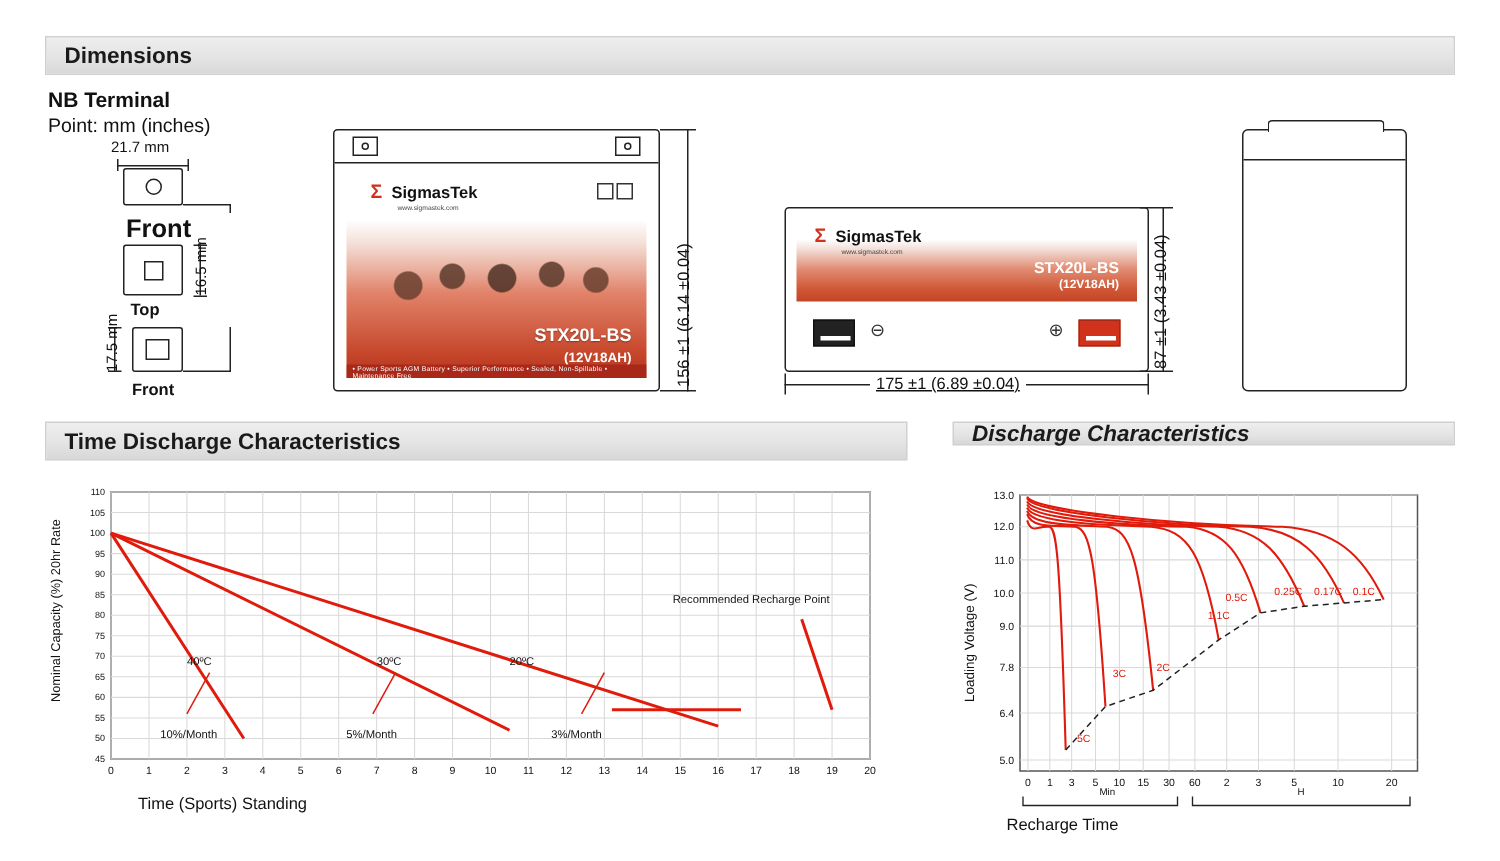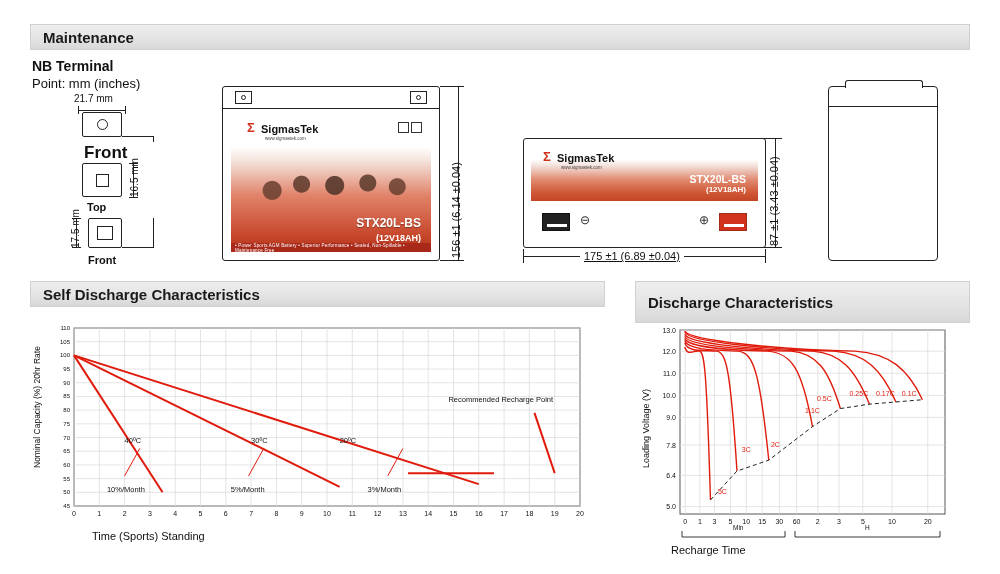--- a/index.html
+++ b/index.html
@@ -15,21 +15,21 @@
     position:absolute;
     background:linear-gradient(to bottom,#eeeeee 0%, #e4e4e4 55%, #d8d8d8 100%);
     border:1px solid #d0d0d0;
     display:flex; align-items:center;
     padding-left:12px;
     font-weight:bold;
     color:#1a1a1a;
   }
   #hdr-dimensions { left:30px; top:24px; width:940px; height:26px; font-size:15px; }
   #hdr-selfdis    { left:30px; top:281px; width:575px; height:26px; font-size:15px; }
-  #hdr-discharge  { left:635px; top:281px; width:335px; height:42px; font-size:15px; }
+  #hdr-discharge  { left:635px; top:281px; width:335px; height:16px; font-size:15px;font-style:italic; }
 
   .lbl { position:absolute; font-size:11px; color:#111; white-space:nowrap; }
   .lbl-b { font-weight:bold; }
 
   
   #nb-title { left:32px; top:58px; font-size:14px; font-weight:bold; }
   #nb-unit  { left:32px; top:76px; font-size:13px; }
 
   .tdim { position:absolute; font-size:10px; color:#111; }
 
@@ -133,24 +133,24 @@
   
   .chart-wrap { position:absolute; }
   .axis-label { position:absolute; font-size:10px; color:#111; }
 
   svg text { font-family:"Liberation Sans", sans-serif; }
 </style>
 </head>
 <body>
 
 <div class="section-header" id="hdr-dimensions">
-  <span>Maintenance</span>
+  <span>Dimensions</span>
 </div>
 <div class="section-header" id="hdr-selfdis">
-  <span>Self Discharge Characteristics</span>
+  <span>Time Discharge Characteristics</span>
 </div>
 <div class="section-header" id="hdr-discharge">
   <span>Discharge Characteristics</span>
 </div>
 
 <div class="lbl lbl-b" id="nb-title">NB Terminal</div>
 <div class="lbl" id="nb-unit">Point: mm (inches)</div>
 
 <div class="tdim" style="left:74px; top:93px;">21.7 mm</div>
 <div class="dimline-h" style="left:78px; top:110px; width:48px;"></div>

